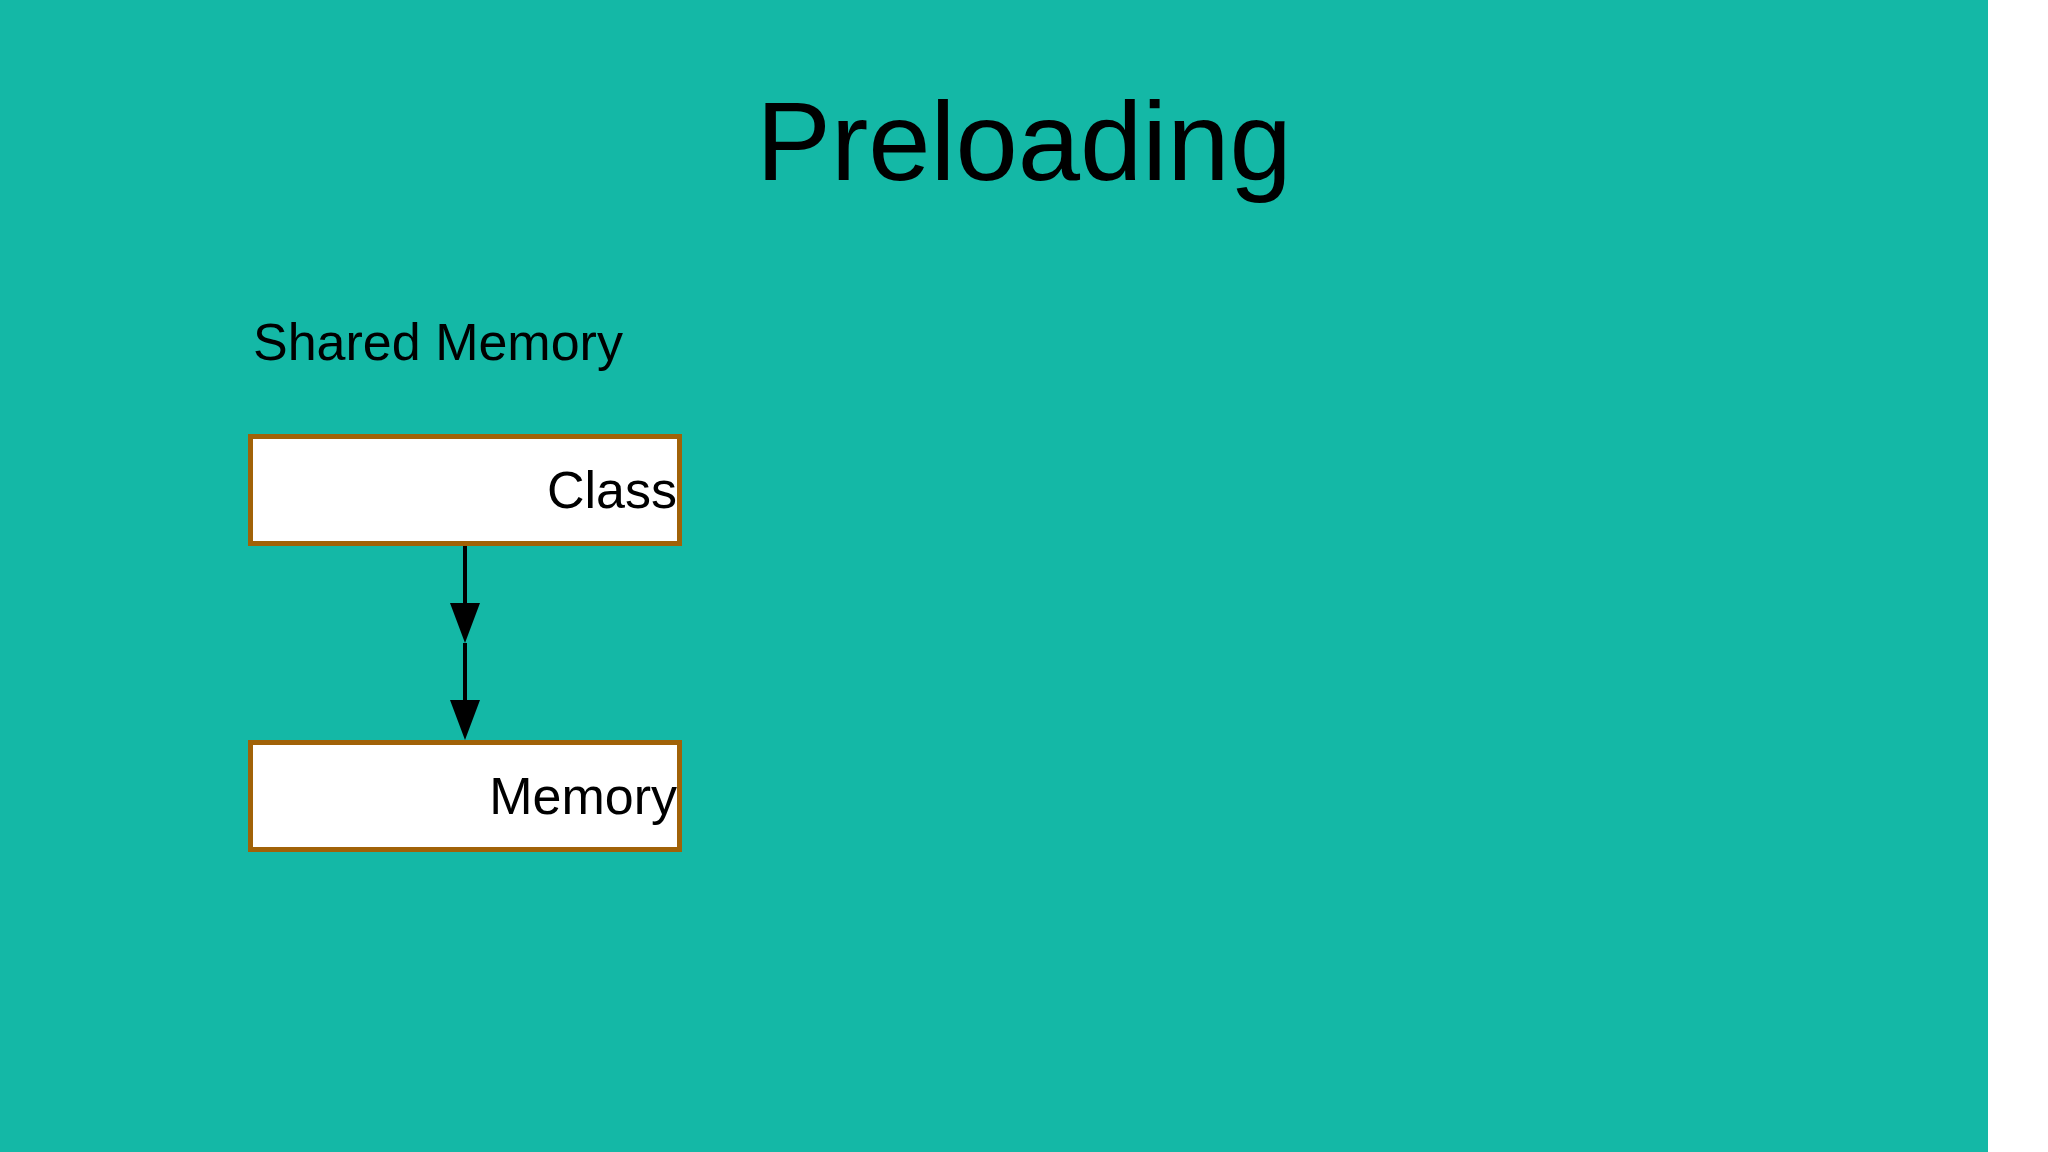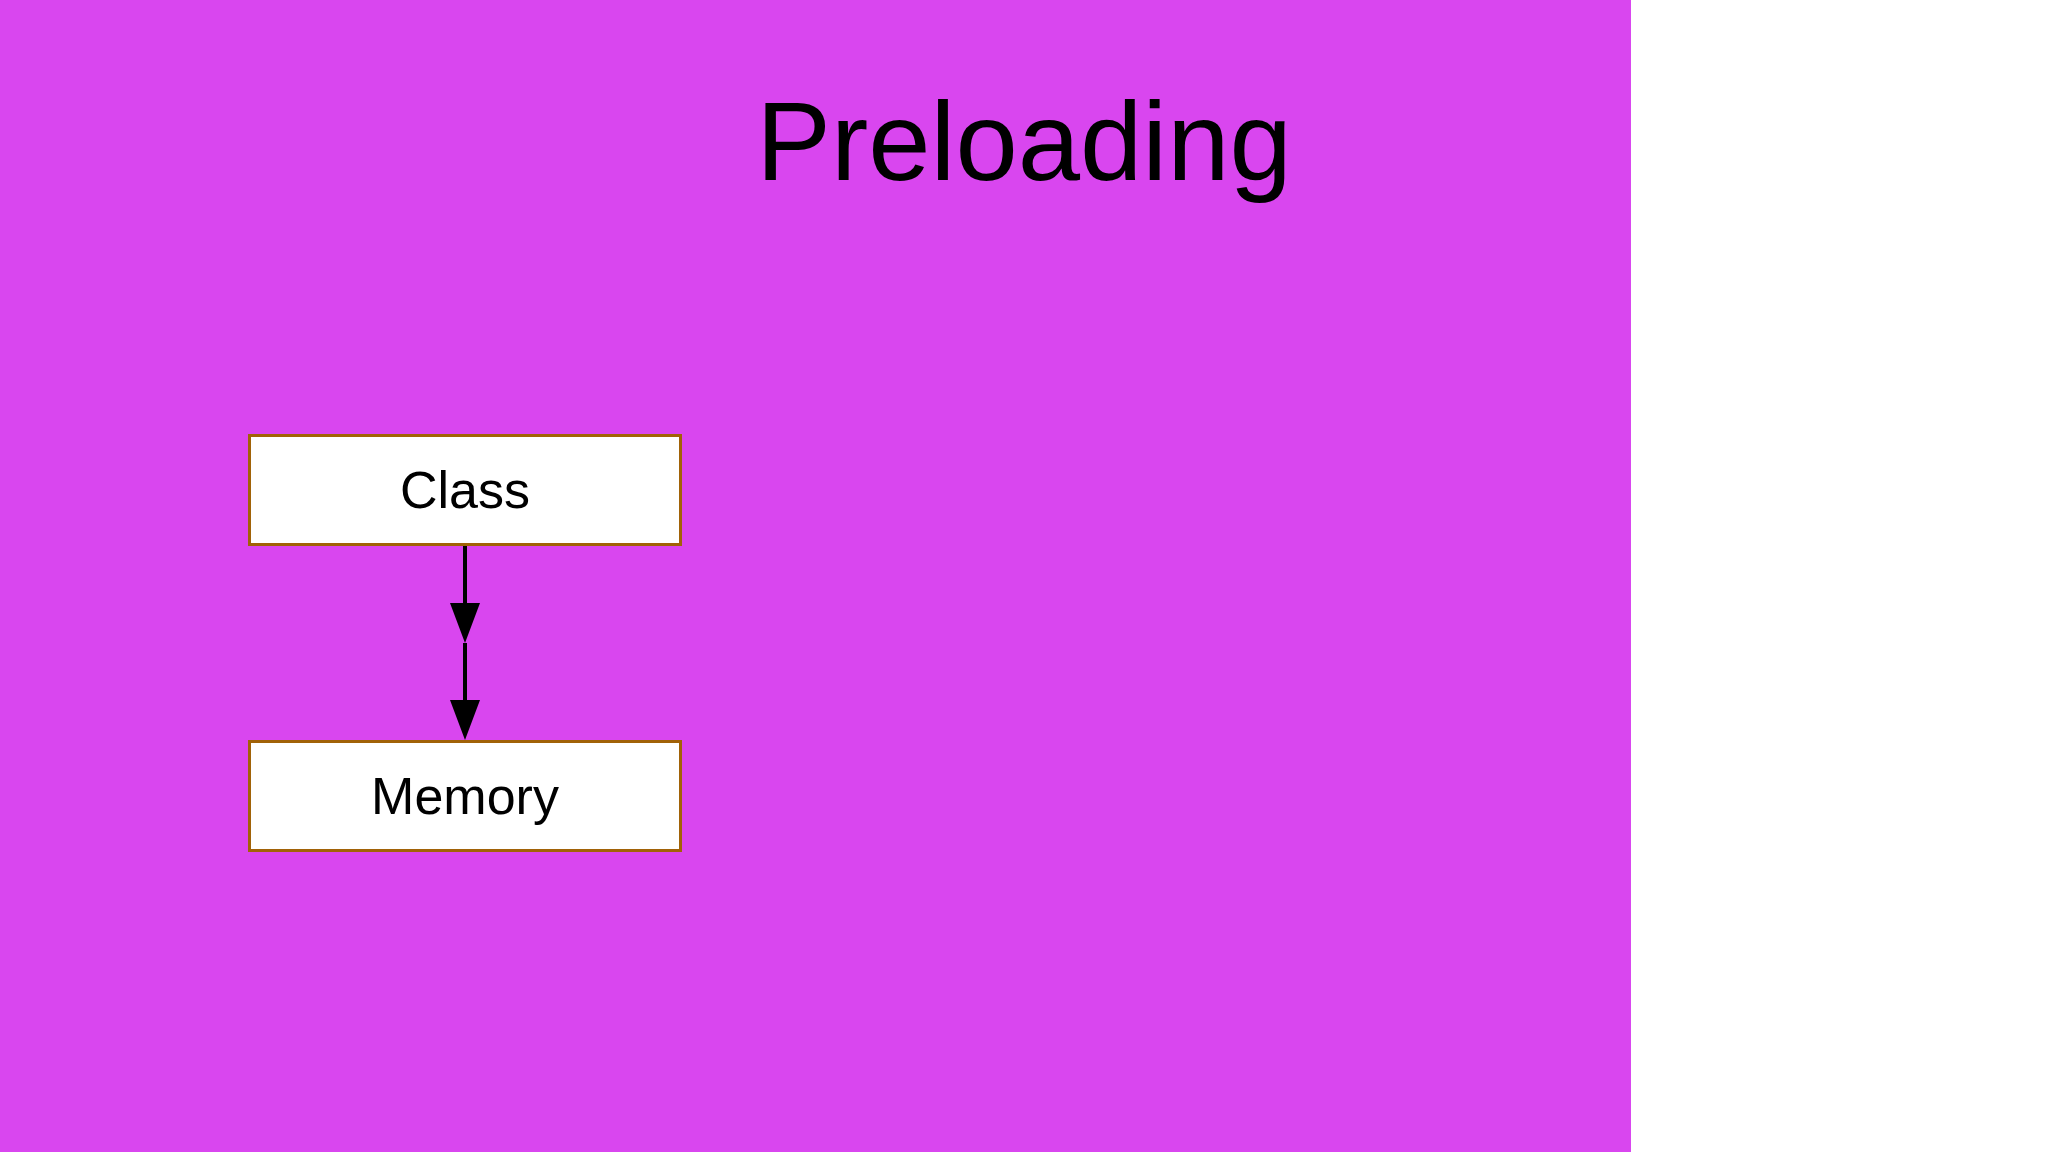--- a/index.html
+++ b/index.html
@@ -6,23 +6,23 @@
   html, body {
     width: 2048px;
     height: 1152px;
     background: #ffffff;
     overflow: hidden;
     font-family: "Liberation Sans", "DejaVu Sans", sans-serif;
     color: #000000;
   }
   .slide {
     position: relative;
-    width: 1631px;
+    width: 1988px;
     height: 1152px;
-    background: #d946ef;
+    background: #14b8a6;
   }
   .slide-title {
     position: absolute;
     top: 78px;
     left: 0;
     width: 2048px;
     text-align: center;
     font-size: 112px;
     line-height: 1.15;
     font-weight: 400;
@@ -45,24 +45,24 @@
     top: 434px;
     width: 434px;
     display: flex;
     flex-direction: column;
     align-items: stretch;
   }
   .flow-box {
     width: 434px;
     height: 112px;
     background: #ffffff;
-    border: 3px solid #a16207;
+    border: 5px solid #a16207;
     display: flex;
     align-items: center;
-    justify-content: center;
+    justify-content: flex-end;
   }
   .flow-box .box-label {
     font-size: 52px;
     line-height: 1;
     color: #000000;
     white-space: nowrap;
   }
   .flow-arrow {
     height: 97px;
     display: flex;
@@ -71,20 +71,21 @@
   }
   .flow-arrow svg { display: block; height: 97px; width: 32px; }
 </style>
 </head>
 <body>
 
 <div class="slide">
 
   <div class="slide-title">Preloading</div>
 
+  <div class="section-label">Shared Memory</div>
 
   <div class="diagram">
 
     <div class="flow-box">
       <span class="box-label">Class</span>
     </div>
 
     <div class="flow-arrow">
       <svg viewBox="0 0 32 97" aria-hidden="true">
         <line x1="16" y1="0" x2="16" y2="60" stroke="#000000" stroke-width="4"></line>

